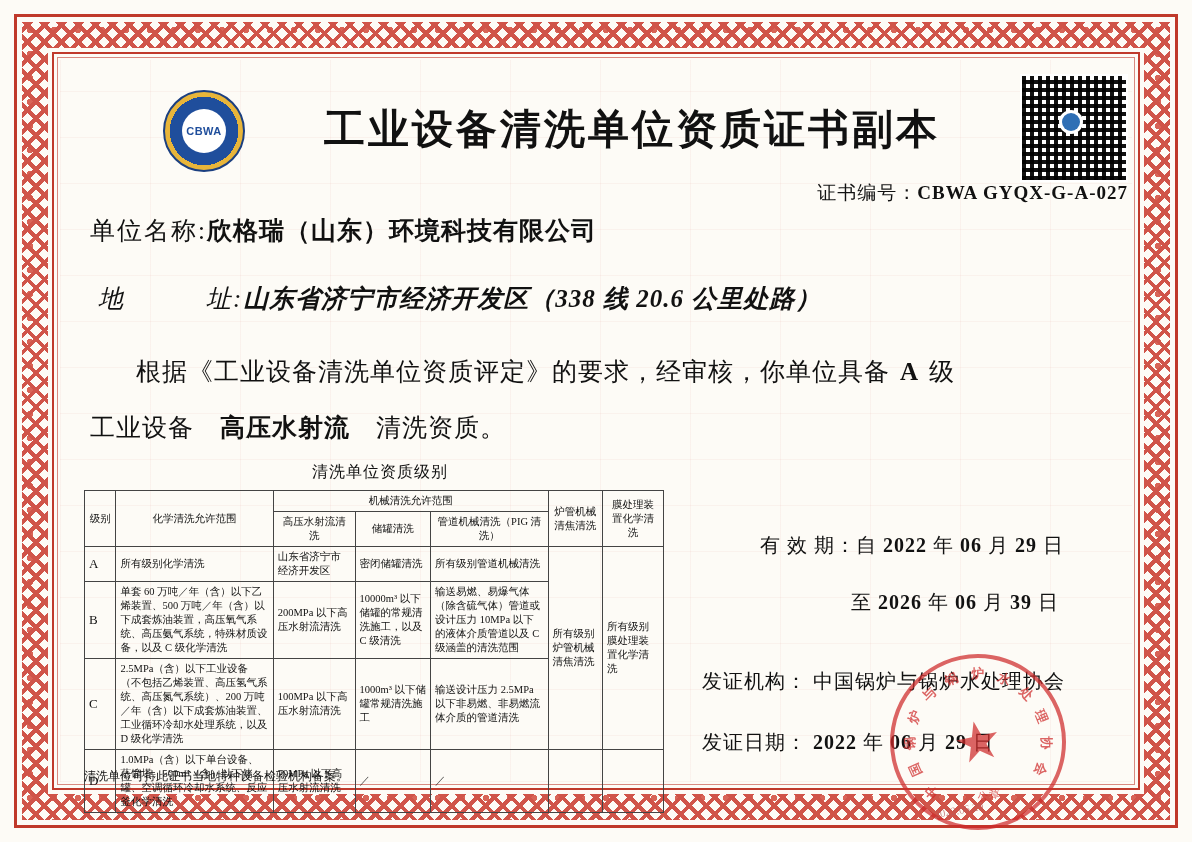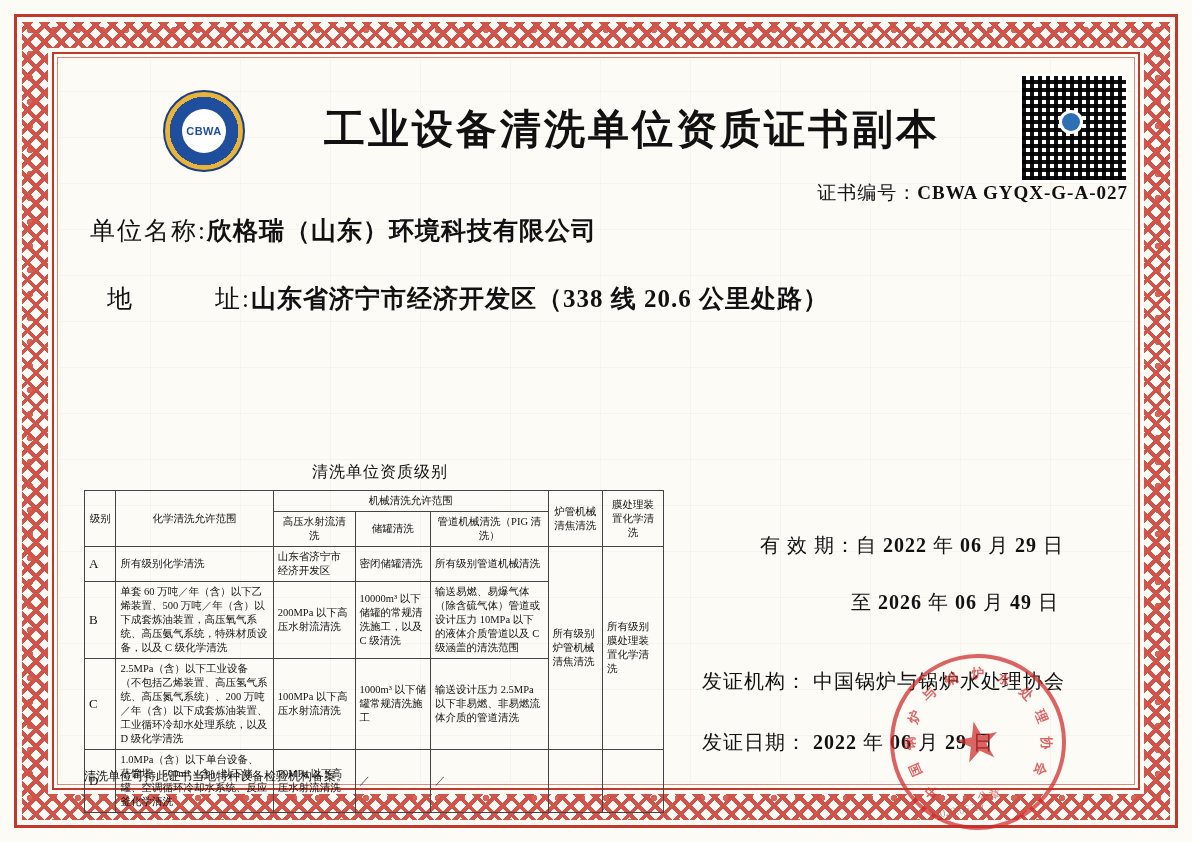--- a/index.html
+++ b/index.html
@@ -120,21 +120,21 @@
   
   .field {
     position: absolute;
     font-size: 25px;
     color: #111;
     white-space: nowrap;
   }
   .field .lbl { letter-spacing: 2px; }
   .field .val { font-weight: bold; letter-spacing: 1px; }
   .f-unit { left: 28px; top: 152px; }
-  .f-addr { left: 45px; top: 220px; }
+  .f-addr { left: 36px; top: 220px; font-style: italic; }
   .para {
     position: absolute;
     left: 28px; top: 282px;
     width: 1020px;
     font-size: 25px;
     line-height: 56px;
     color: #111;
     letter-spacing: 1px;
   }
   .para .grade { font-weight: bold; padding: 0 10px; }
@@ -260,20 +260,28 @@
     </div>
 
     <div class="field f-unit">
       <span class="lbl">单位名称:</span><span class="val">欣格瑞（山东）环境科技有限公司</span>
     </div>
 
     <div class="field f-addr">
       <span class="lbl">地　　　址:</span><span class="val">山东省济宁市经济开发区（338 线 20.6 公里处路）</span>
     </div>
 
+    <div class="para">
+      <div>
+        <span style="display:inline-block;width:46px;"></span><span>根据《工业设备清洗单位资质评定》的要求，经审核，你单位具备</span><span class="grade">A</span><span>级</span>
+      </div>
+      <div>
+        <span>工业设备</span><span class="method">高压水射流</span><span>清洗资质。</span>
+      </div>
+    </div>
 
     <div class="tbl-caption">清洗单位资质级别</div>
 
     <table class="grades">
       <thead>
         <tr>
           <th rowspan="2" style="width:30px;">级别</th>
           <th rowspan="2" style="width:150px;">化学清洗允许范围</th>
           <th colspan="3">机械清洗允许范围</th>
           <th rowspan="2" style="width:52px;">炉管机械清焦清洗</th>
@@ -332,21 +340,21 @@
         <span>月</span>
         <span class="bold">29</span>
         <span>日</span>
       </div>
       <div class="row second">
         <span>至</span>
         <span class="bold">2026</span>
         <span>年</span>
         <span class="bold">06</span>
         <span>月</span>
-        <span class="bold">49</span>
+        <span class="bold">39</span>
         <span>日</span>
       </div>
       <div class="issuer">
         <span>发证机构：</span>
         <span>中国锅炉与锅炉水处理协会</span>
       </div>
       <div class="issue-date">
         <span>发证日期：</span>
         <span class="bold">2022</span>
         <span>年</span>

